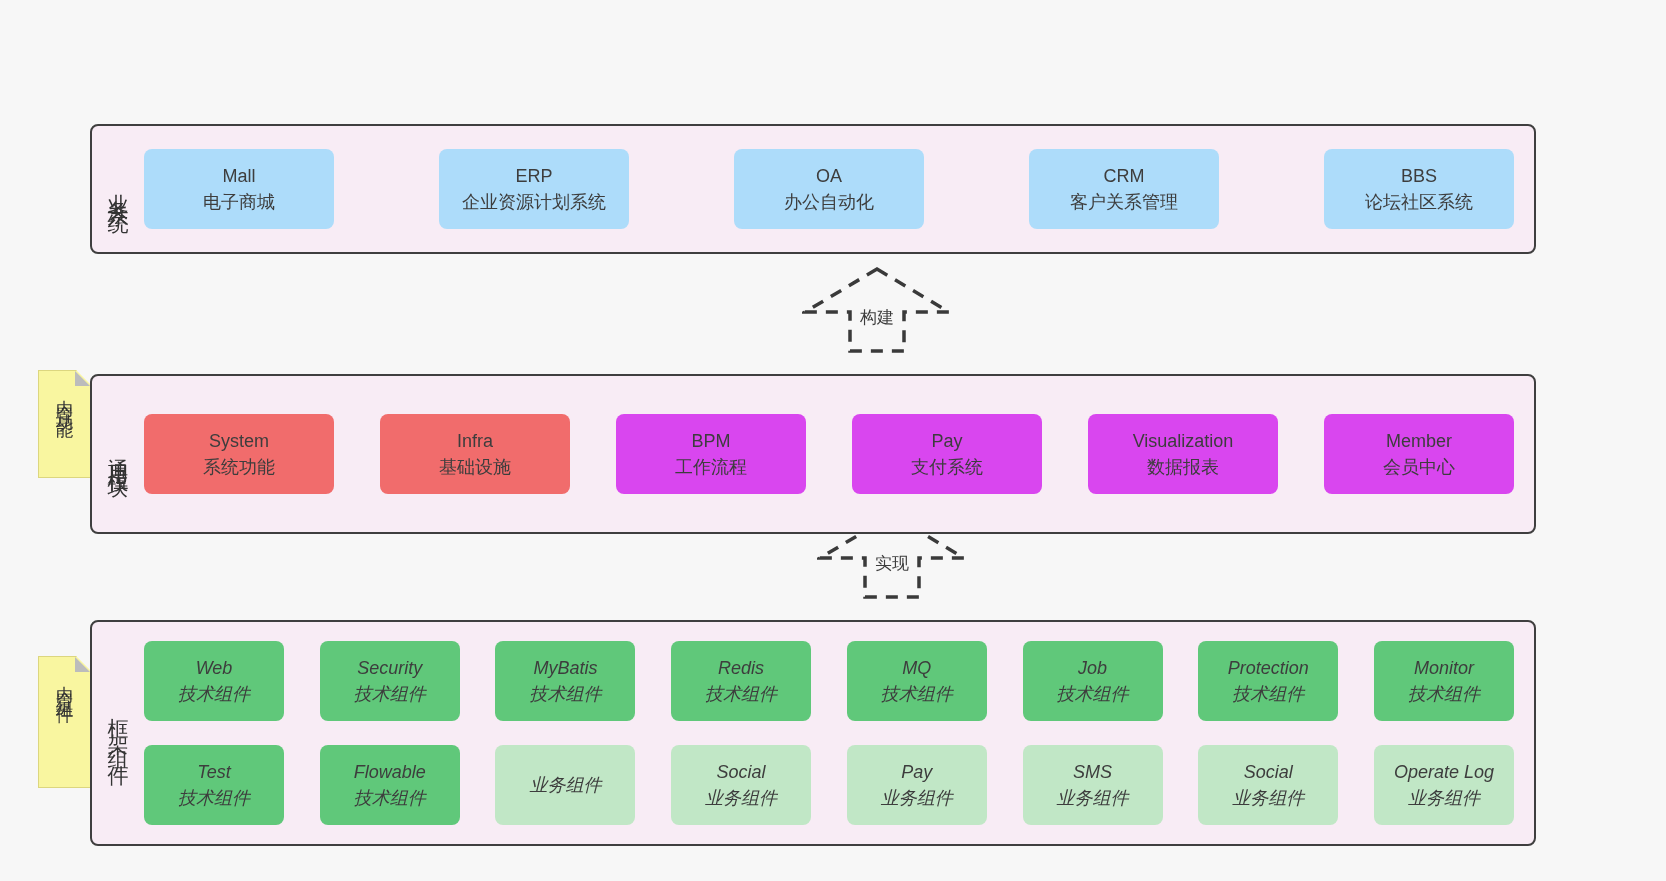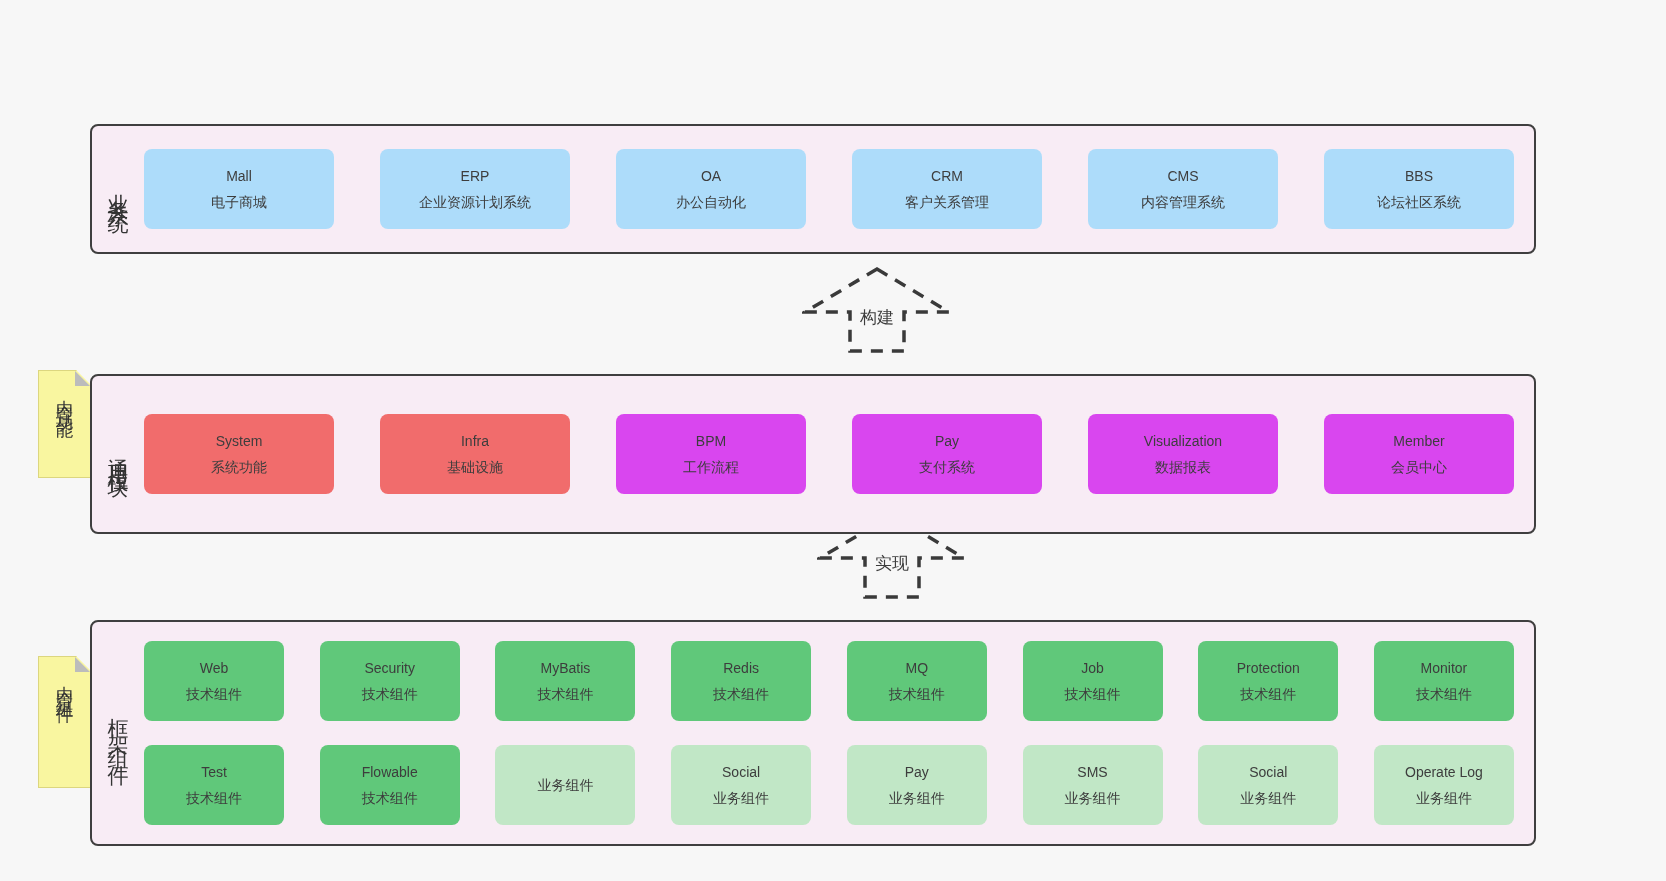--- a/index.html
+++ b/index.html
@@ -25,26 +25,26 @@
   }
   .panel--components .panel-label{letter-spacing:16px;}
   .panel-row{
     flex:1;display:flex;align-items:center;justify-content:space-between;
     padding-right:20px;
   }
   .panel-grid{
     flex:1;display:flex;flex-direction:column;justify-content:center;gap:24px;
     padding-right:20px;
   }
-  .panel-grid .panel-row{flex:none;padding-right:0;}
+  .panel-grid .panel-row{flex:none;padding-right:0;font-style:italic;}
   
   .box{
     width:190px;height:80px;border-radius:8px;
     display:flex;flex-direction:column;align-items:center;justify-content:center;
-    text-align:center;font-size:14px;line-height:26px;
+    text-align:center;font-size:18px;line-height:26px;
   }
   .panel--components .box{width:140px;}
   .box--blue{background:#addcfa;}
   .box--red{background:#f16c6c;}
   .box--pink{background:#d946ef;}
   .box--green{background:#60c87a;}
   .box--lgreen{background:#c1e7c6;}
   
   .arrow{position:absolute;width:150px;height:88px;z-index:0;}
   .arrow--build{left:802px;top:266px;}
@@ -100,24 +100,20 @@
     </div>
     <div class="box box--blue">
       <div>OA</div>
       <div>办公自动化</div>
     </div>
     <div class="box box--blue">
       <div>CRM</div>
       <div>客户关系管理</div>
     </div>
     <div class="box box--blue">
-      <div>CMS</div>
-      <div>内容管理系统</div>
-    </div>
-    <div class="box box--blue">
       <div>BBS</div>
       <div>论坛社区系统</div>
     </div>
   </div>
 </section>
 
 <div class="arrow arrow--build">
   <svg viewBox="0 0 150 88">
     <polygon points="75,3 147,46 102,46 102,85 48,85 48,46 3,46" fill="none" stroke="#3a3a3a" stroke-width="3.5" stroke-dasharray="12 9"></polygon>
   </svg>

